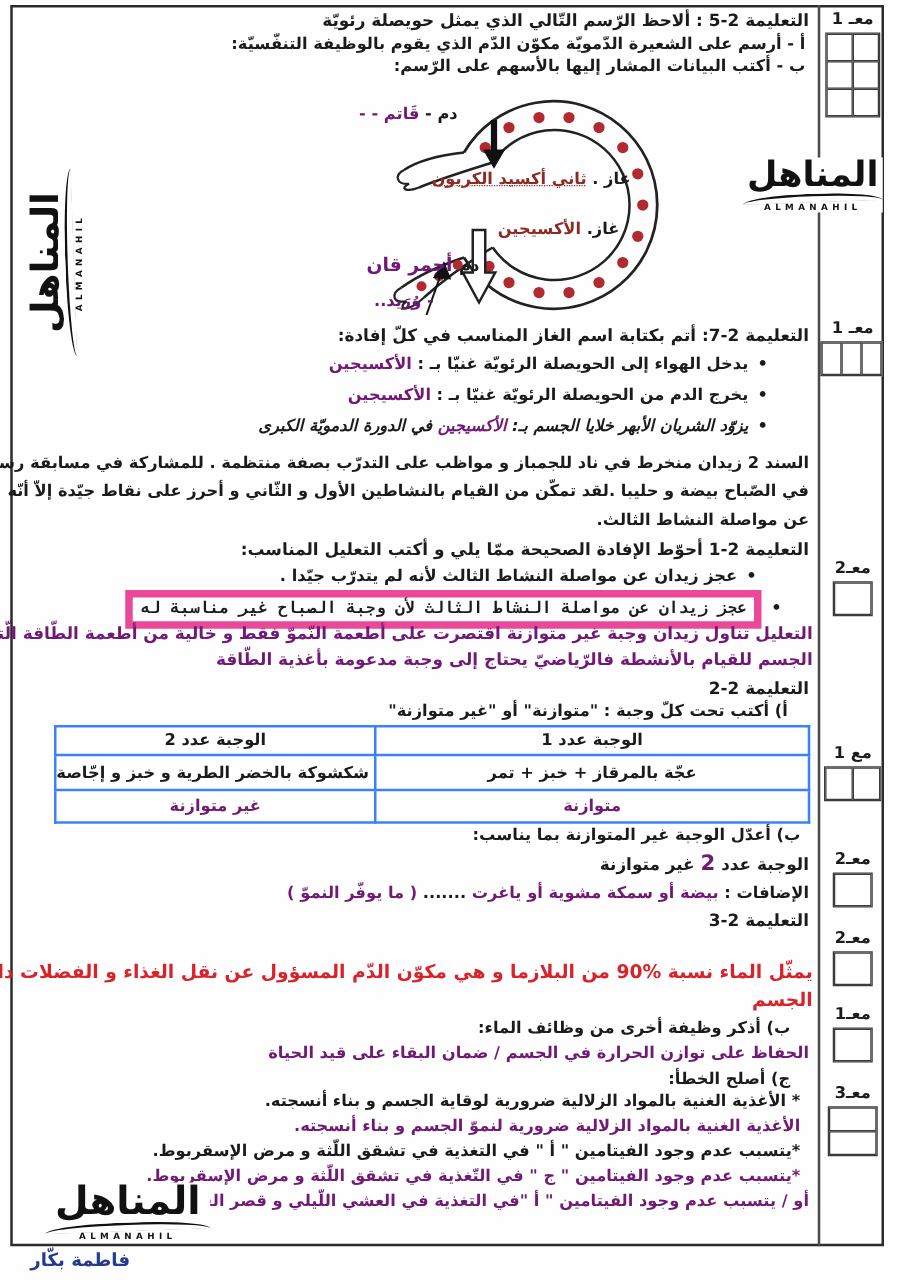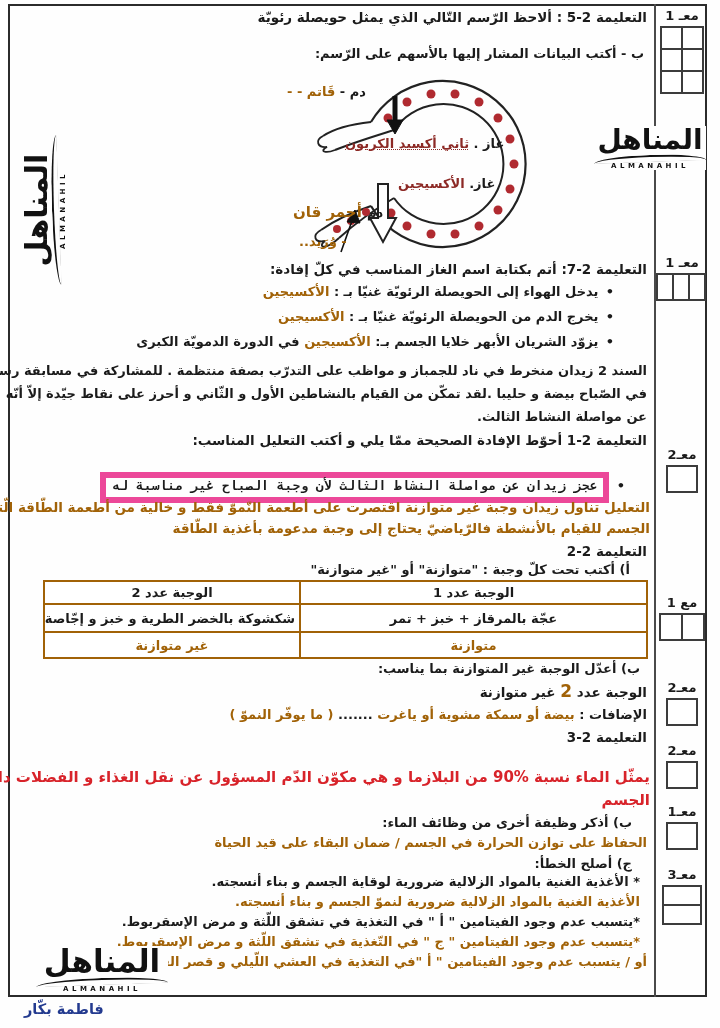--- a/index.html
+++ b/index.html
@@ -8,21 +8,21 @@
     position:relative; width:720px; height:1028px; overflow:hidden;
     background:#fefefe; direction:rtl;
     font-family:"DejaVu Sans", sans-serif; font-weight:bold; color:#1b1b1b;
   }
   .abs { position:absolute; white-space:nowrap; }
   .frame { position:absolute; left:8px; top:4px; width:699px; height:993px;
     border:2px solid #2b2b2b; background:transparent; pointer-events:none; }
   .mdivider { position:absolute; top:4px; bottom:31px; width:2px; background:#4a4a4a; left:654px; }
   .t { font-size:13px; line-height:18px; }
   .t2 { font-size:13.5px; line-height:18px; }
-  .red { color:#a16207; }
+  .red { color:#701a75; }
   .maroon { color:#8d2a26; }
   .bullet { display:inline-block; width:14px; text-align:center; }
   .rbox { display:inline-block; border:6px solid #ec4899; padding:0 6px 1px 6px;font-family:Liberation Mono, monospace; }
   .bigred { font-size:15px; line-height:20px; color:#d8232a; }
   
   .mitem { position:absolute; right:14px; width:48px; text-align:center; }
   .mlabel { font-size:13px; margin-bottom:3px; }
   .mgrid { display:grid; margin:0 auto; border:1.4px solid #3c3c3c; background:#fff; }
   .mgrid div { border:1px solid #3c3c3c; }
   .g2x3 { grid-template-columns:repeat(2,21px); grid-auto-rows:22px; width:44px; }
@@ -31,32 +31,33 @@
   .g2x1 { grid-template-columns:repeat(2,22px); grid-auto-rows:26px; width:46px; }
   .g1x2 { grid-template-columns:38px; grid-auto-rows:19px; width:40px; }
   
   .logo { text-align:center; background:#fefefe; }
   .logo-ar { font-size:28px; line-height:28px; letter-spacing:1px; color:#111; }
   .swoosh { height:7px; border-top:2.5px solid #111; border-radius:50% 50% 0 0 / 100% 100% 0 0; transform:rotate(-2deg); margin-top:1px; }
   .logo-en { font-size:7px; letter-spacing:3.5px; color:#111; direction:ltr; }
   .logo-left-wrap { position:absolute; left:-30px; top:188px; width:150px; transform:rotate(-90deg); }
   
   table.meals { border-collapse:collapse; table-layout:fixed; background:#fff; }
-  table.meals td { border:2px solid #a16207; text-align:center; font-size:13px; padding:2px 4px;margin-top:20px; }
+  table.meals td { border:2px solid #3b82f6; text-align:center; font-size:13px; padding:2px 4px;margin-top:20px; }
   .sig { color:#233a8f; font-size:14.5px; }
 </style>
 </head>
 <body>
 
 <div class="page">
 
   <div class="frame"></div>
   <div class="mdivider"></div>
 
   <div class="abs t2" style="top:8px; right:73px;">التعليمة 2-5 : ألاحظ الرّسم التّالي الذي يمثل حويصلة رئويّة</div>
+  <div class="abs t" style="top:27px; right:76px;">أ - أرسم على الشعيرة الدّمويّة مكوّن الدّم الذي يقوم بالوظيفة التنفّسيّة:</div>
   <div class="abs t" style="top:45px; right:76px;">ب - أكتب البيانات المشار إليها بالأسهم على الرّسم:</div>
 
   <svg class="abs" style="left:283px; top:72px;" width="310" height="186" viewBox="0 0 310 186">
 
     <path d="M 88 50 A 83 83 0 1 1 88 134" fill="none" stroke="#222" stroke-width="2.2"></path>
     <path d="M 111 58 A 60 60 0 1 1 111 126" fill="none" stroke="#222" stroke-width="2"></path>
 
     <path d="M 88 50 C 70 52 52 56 40 64" fill="none" stroke="#222" stroke-width="2"></path>
     <path d="M 111 58 C 92 64 72 70 52 78" fill="none" stroke="#222" stroke-width="2"></path>
     <path d="M 40 64 C 32 68 34 76 44 75 C 36 79 42 82 52 78" fill="none" stroke="#222" stroke-width="1.8"></path>
@@ -121,32 +122,36 @@
   <div class="abs t" style="top:283px; right:103px;">
     <span class="bullet">•</span>
     <span>يدخل الهواء إلى الحويصلة الرئويّة غنيّا بـ :</span>
     <span class="red">الأكسيجين</span>
   </div>
   <div class="abs t" style="top:308px; right:103px;">
     <span class="bullet">•</span>
     <span>يخرج الدم من الحويصلة الرئويّة غنيّا بـ :</span>
     <span class="red">الأكسيجين</span>
   </div>
-  <div class="abs t" style="top:333px; right:103px;">
+  <div class="abs t" style="top:333px; right:103px;font-style:italic;">
     <span class="bullet">•</span>
     <span>يزوّد الشريان الأبهر خلايا الجسم بـ:</span>
     <span class="red">الأكسيجين</span>
     <span>في الدورة الدمويّة الكبرى</span>
   </div>
 
   <div class="abs t" style="top:362px; right:73px;">السند 2 زيدان منخرط في ناد للجمباز و مواظب على التدرّب بصفة منتظمة . للمشاركة في مسابقة رسمية تناول</div>
   <div class="abs t" style="top:385px; right:73px;">في الصّباح  بيضة و حليبا .لقد تمكّن من القيام بالنشاطين الأول و الثّاني و أحرز على نقاط جيّدة إلاّ أنّه عجز</div>
   <div class="abs t" style="top:408px; right:73px;">عن مواصلة النشاط الثالث.</div>
 
   <div class="abs t2" style="top:431px; right:73px;">التعليمة 2-1 أحوّط الإفادة الصحيحة ممّا يلي و  أكتب التعليل المناسب:</div>
+  <div class="abs t" style="top:453px; right:112px;">
+    <span class="bullet">•</span>
+    <span>عجز زيدان عن مواصلة النشاط الثالث لأنه لم يتدرّب جيّدا .</span>
+  </div>
   <div class="abs t" style="top:472px; right:92px;">
     <span class="bullet">•</span>
     <span class="rbox">عجز زيدان عن مواصلة النشاط الثالث لأن وجبة الصباح غير مناسبة له</span>
   </div>
   <div class="abs t2 red" style="top:498px; right:70px;">التعليل  تناول زيدان وجبة غير متوازنة اقتصرت على أطعمة النّموّ فقط و خالية من أطعمة الطّاقة الّتي يحتاجها</div>
   <div class="abs t2 red" style="top:519px; right:70px;">الجسم للقيام بالأنشطة  فالرّياضيّ يحتاج إلى وجبة مدعومة  بأغذية الطّاقة</div>
 
   <div class="abs t2" style="top:542px; right:73px;">التعليمة 2-2</div>
   <div class="abs t" style="top:561px; right:90px;">أ)   أكتب تحت كلّ وجبة : "متوازنة" أو "غير متوازنة"</div>
 

